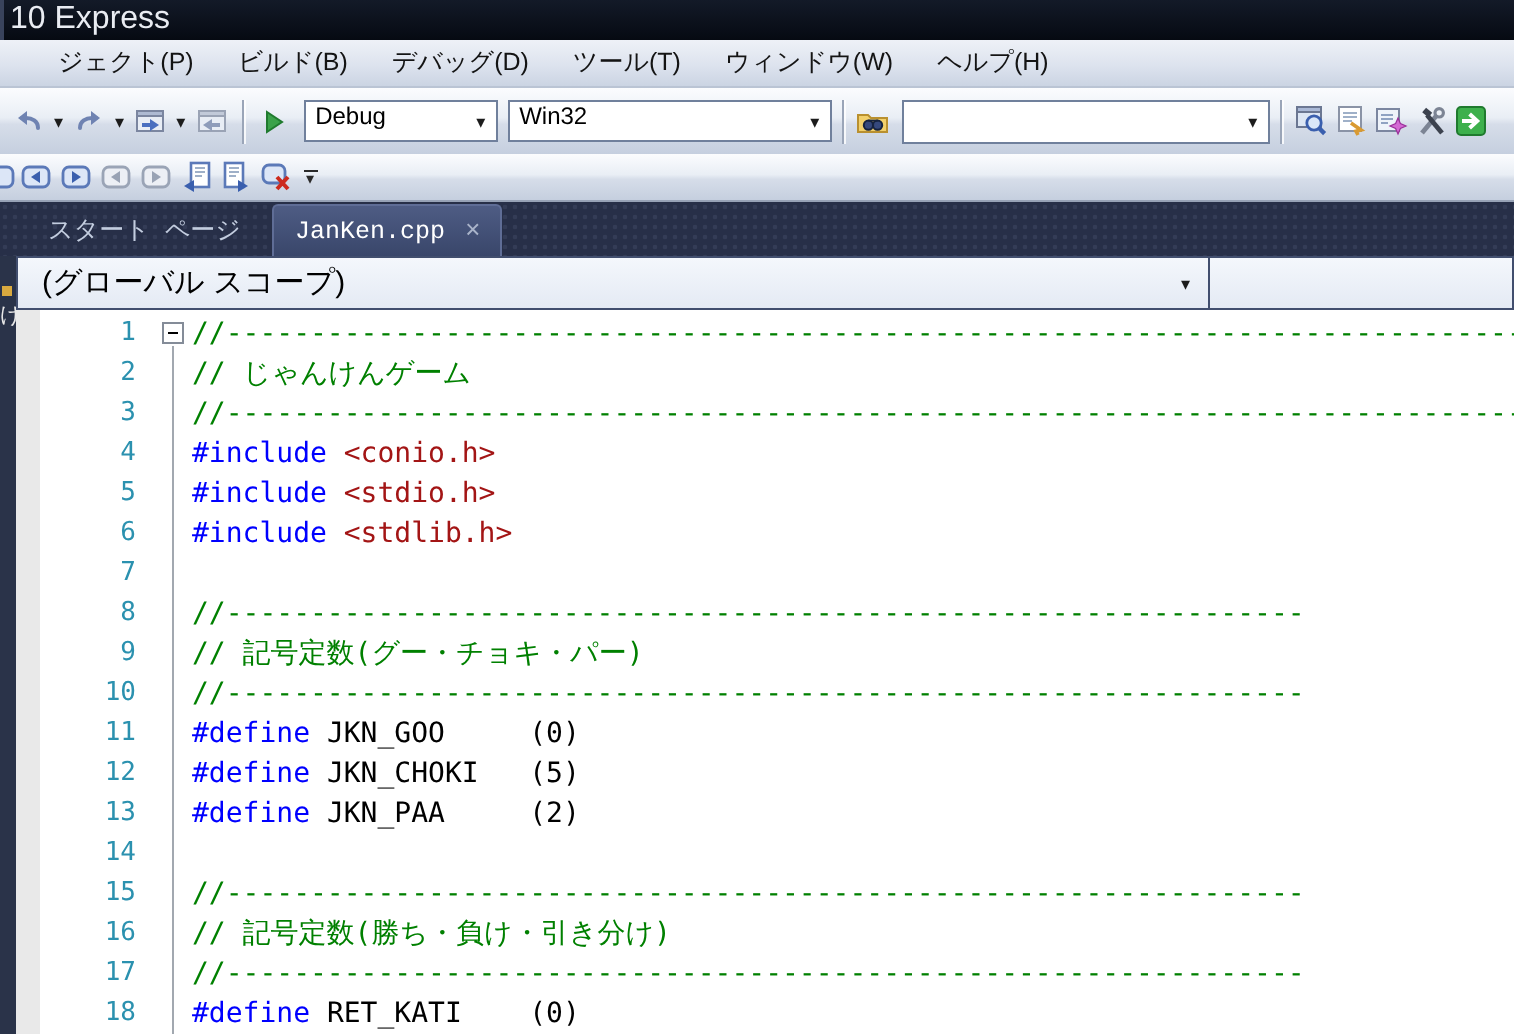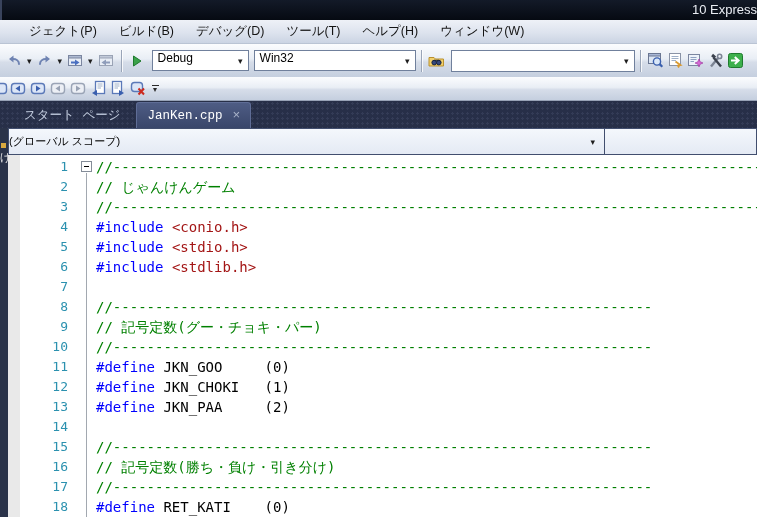--- a/index.html
+++ b/index.html
@@ -2,21 +2,21 @@
 <html><head>
 <meta charset="utf-8">
 <style>
   * { margin:0; padding:0; box-sizing:border-box; }
   html,body { width:757px; height:517px; overflow:hidden; }
   body { font-family:"Liberation Sans", sans-serif; }
   .app { width:757px; height:517px; overflow:hidden; background:#fff; position:relative; }
 
   
   .titlebar { height:20px; background:linear-gradient(#131a28,#060a12); color:#e9ecf2;
-    font-size:13px; line-height:20px; padding-left:3px; border-left:2px solid #39435c;text-align:right; }
+    font-size:16px; line-height:20px; padding-left:3px; border-left:2px solid #39435c; }
 
   
   .menubar { height:24px; background:linear-gradient(#eef1f7,#dde3ee 55%,#cbd4e3);
     display:flex; align-items:center; padding-left:18px; border-bottom:1px solid #bac4d4; }
   .menu-item { font-size:12.5px; color:#141414; padding:3px 11px; white-space:nowrap; }
 
   
   .tb { background:linear-gradient(#fbfcfe,#e9eef5 45%,#d6dde9 55%,#c5cfdf);
     display:flex; align-items:center; }
   .tb1 { height:33px; padding-left:4px; }
@@ -55,22 +55,22 @@
   
   .main { display:flex; height:389px; }
   .leftstrip { width:8px; background:#2a3349; position:relative; overflow:hidden; flex:none; }
   .edge-mark { position:absolute; top:15px; left:1px; width:5px; height:5px; background:#d9a93f; }
   .edge-glyph { position:absolute; top:22px; left:0; color:#e8e8e8; font-size:11px; }
   .rightcol { flex:1; display:flex; flex-direction:column; min-width:0; }
 
   
   .navbar { height:27px; border:1px solid #414e6e; background:linear-gradient(#f4f7fc,#e4eaf4);
     display:flex; align-items:stretch; flex:none; }
-  .nav-left { flex:0 0 595px; display:flex; align-items:center; font-size:11px; color:#000;
-    padding-left:0; }
+  .nav-left { flex:0 0 595px; display:flex; align-items:center; font-size:15px; color:#000;
+    padding-left:12px; }
   .nav-left .dd { margin-left:auto; padding-right:9px; }
   .nav-divider { width:1px; background:#414e6e; }
   .nav-right { flex:1; }
 
   
   .editor { flex:1; background:linear-gradient(to right,#e9e9e9 0,#e9e9e9 12px,#ffffff 12px);
     overflow:hidden; padding-top:2px; }
   .code-row { display:flex; height:20px; margin-left:12px; }
   .ln { width:56px; flex:none; text-align:right; padding-right:8px; color:#2b91af;
     font-family:"DejaVu Sans Mono", monospace; font-size:13px; line-height:20px; }
@@ -95,22 +95,22 @@
 
   <div class="titlebar">
     <span>10 Express</span>
   </div>
 
   <div class="menubar" id="menubar">
       <span class="menu-item">ジェクト(P)</span>
       <span class="menu-item">ビルド(B)</span>
       <span class="menu-item">デバッグ(D)</span>
       <span class="menu-item">ツール(T)</span>
+      <span class="menu-item">ウィンドウ(W)</span>
       <span class="menu-item">ヘルプ(H)</span>
-      <span class="menu-item">ウィンドウ(W)</span>
     </div>
 
   <div class="tb tb1">
     <span class="icon">
       <svg width="16" height="16" viewBox="0 0 16 16">
           <path d="M13 11 C13 7.5 10 6 7 6 L5 6" fill="none" stroke="#6f83b2" stroke-width="2" stroke-linecap="round"></path>
           <path d="M7.5 2.5 L3 6 L7.5 9.5 Z" fill="#6f83b2"></path>
         </svg>
     </span>
     <span class="dd tbdd"></span>
@@ -362,21 +362,21 @@
             <span class="outline">
               <span class="vline"></span>
             </span>
             <span class="code"><span class="tok-p">#define</span><span class="tok-x"> JKN_GOO     (0)</span></span>
           </div>
           <div class="code-row">
             <span class="ln">12</span>
             <span class="outline">
               <span class="vline"></span>
             </span>
-            <span class="code"><span class="tok-p">#define</span><span class="tok-x"> JKN_CHOKI   (1)</span></span>
+            <span class="code"><span class="tok-p">#define</span><span class="tok-x"> JKN_CHOKI   (5)</span></span>
           </div>
           <div class="code-row">
             <span class="ln">13</span>
             <span class="outline">
               <span class="vline"></span>
             </span>
             <span class="code"><span class="tok-p">#define</span><span class="tok-x"> JKN_PAA     (2)</span></span>
           </div>
           <div class="code-row">
             <span class="ln">14</span>

